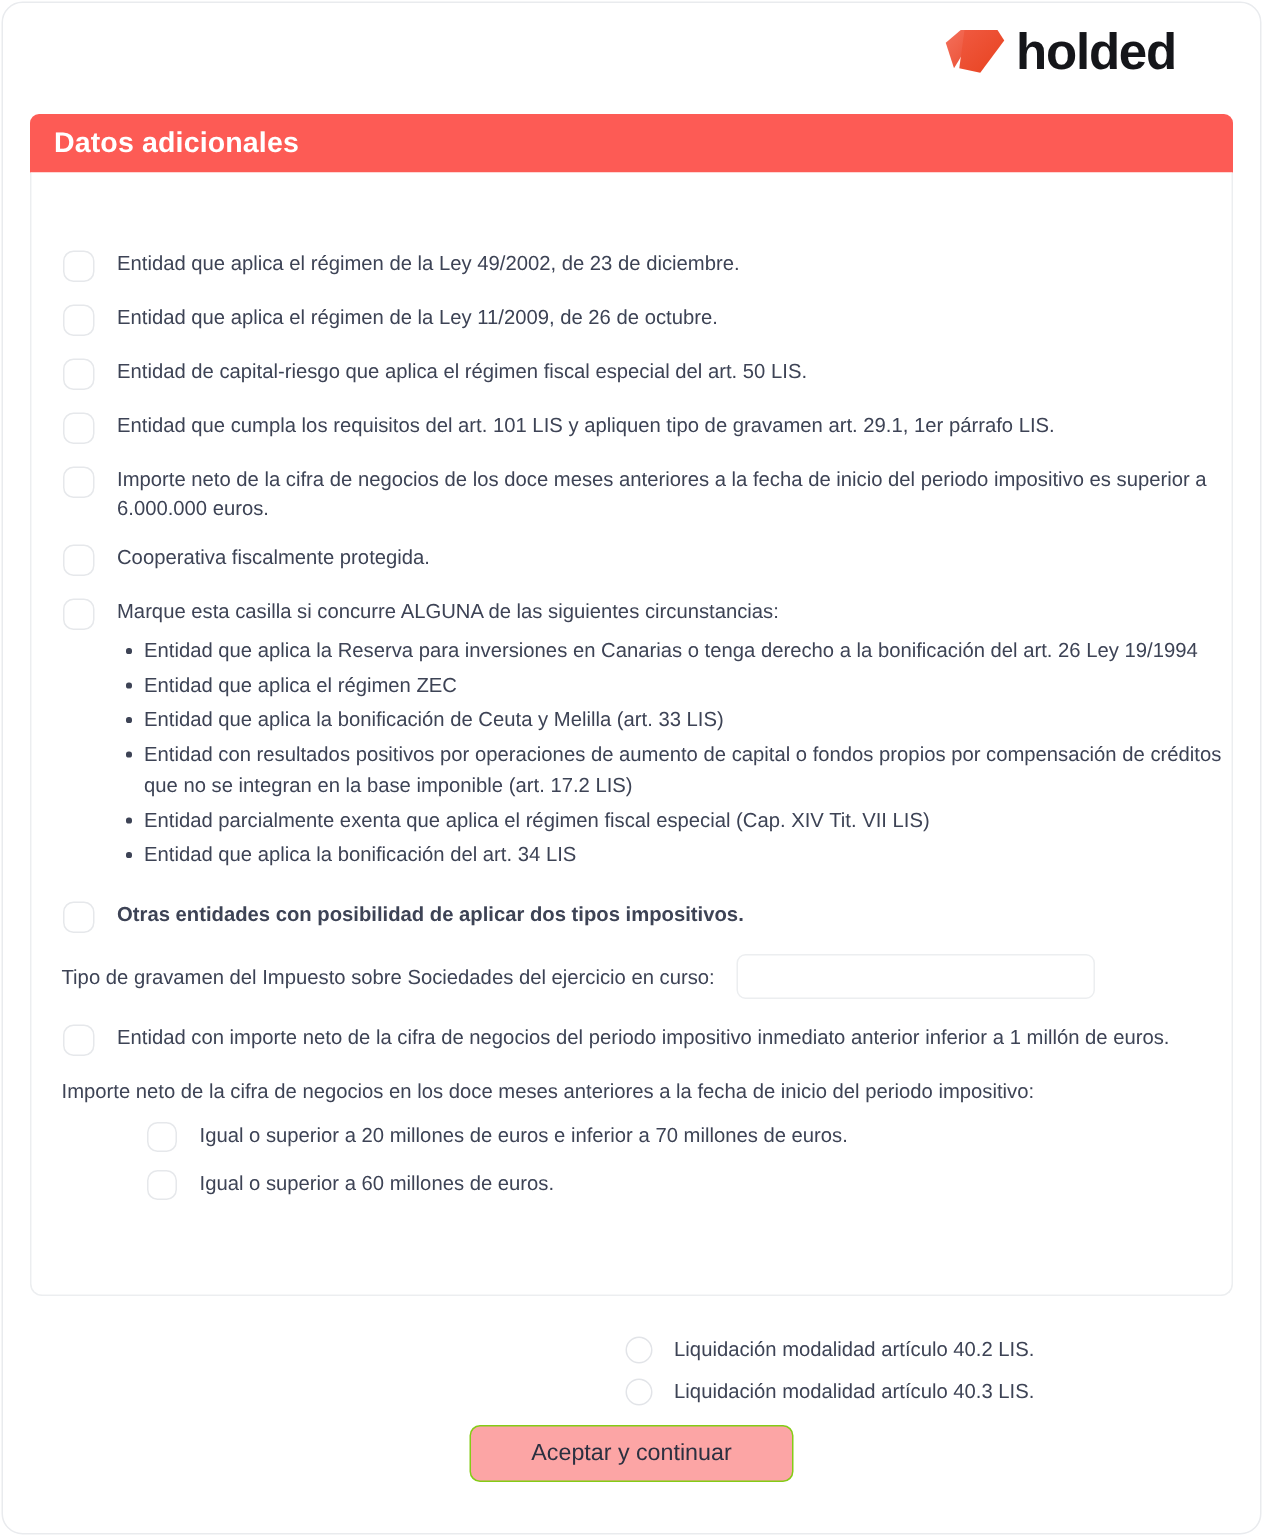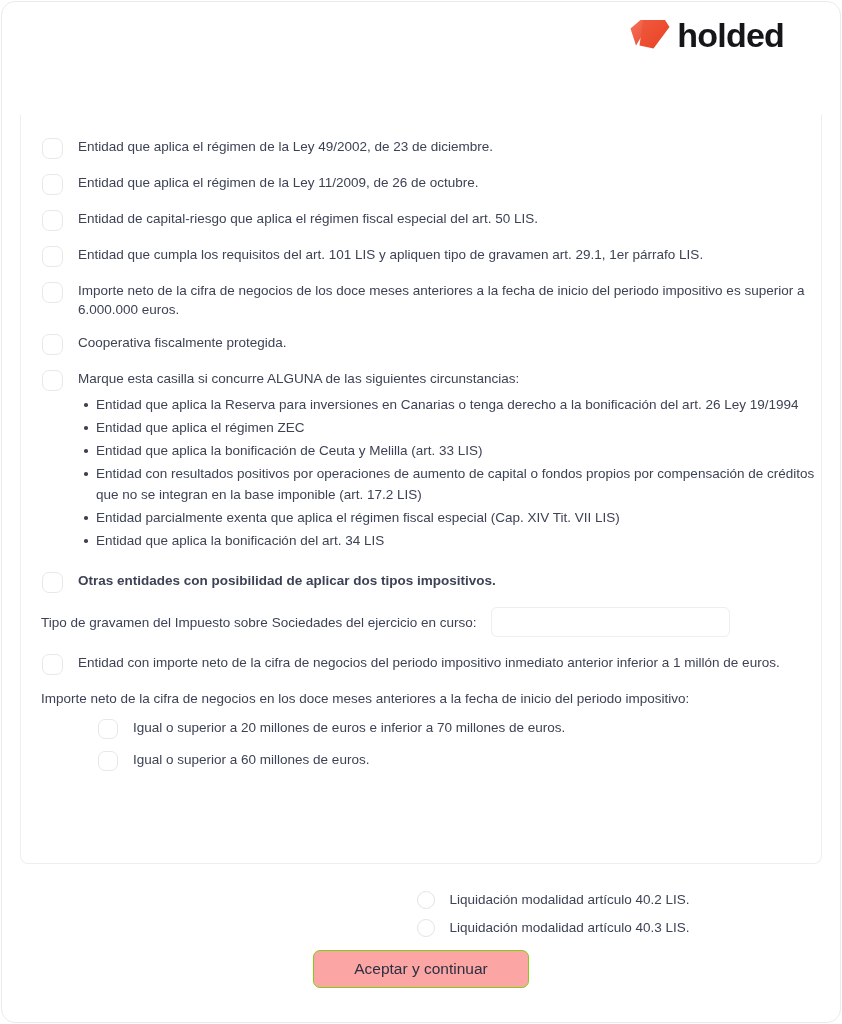--- a/index.html
+++ b/index.html
@@ -78,20 +78,21 @@
     height: 749px;
     border: 1px solid #eceef0;
     border-top: none;
     border-radius: 0 0 8px 8px;
     background: #ffffff;
   }
 
   .panel-inner {
     position: relative;
     padding: 22px 0 0 0;
+    margin-top: 29px;
   }
 
   
   .check-row {
     display: flex;
     align-items: flex-start;
     padding: 0 0 0 21px;
     margin-bottom: 14px;
   }
   .check-row.tight { margin-bottom: 10px; }
@@ -260,20 +261,23 @@
             <stop offset="100%" stop-color="#e8421f"></stop>
           </linearGradient>
         </defs>
         <path d="M2.5 10.5 L12.5 2 L23.5 2 L8 27.5 Z" fill="url(#gA)"></path>
         <path d="M15 2 L37 2 L41.5 9 L25.5 30.5 L11.5 27.5 Z" fill="url(#gB)"></path>
       </svg>
     </span>
     <span class="logo-word">holded</span>
   </div>
 
+  <div class="section-header">
+    <span class="section-header-title">Datos adicionales</span>
+  </div>
 
   <div class="panel">
     <div class="panel-inner">
 
       <div class="check-row">
         <span class="cbox"></span>
         <span class="check-label">Entidad que aplica el régimen de la Ley 49/2002, de 23 de diciembre.</span>
       </div>
 
       <div class="check-row">

